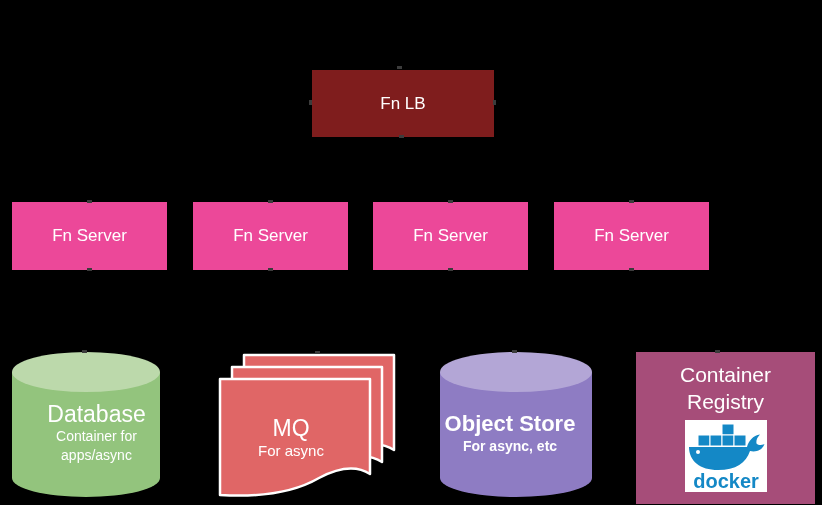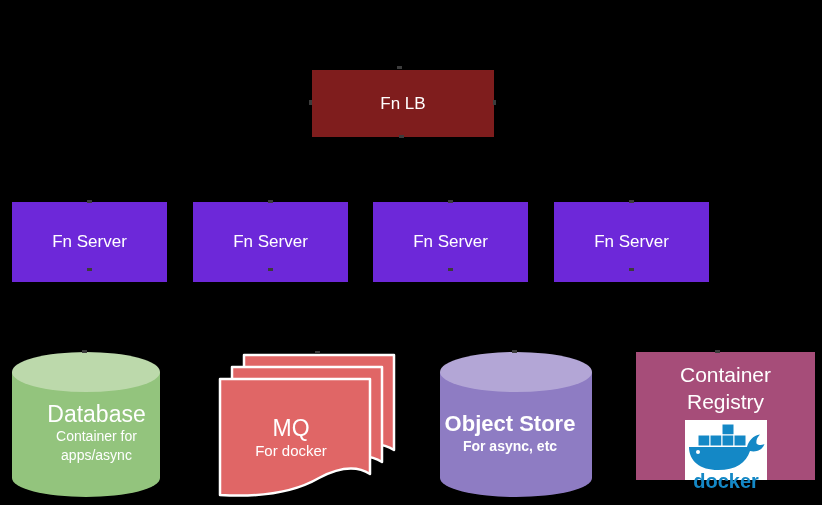--- a/index.html
+++ b/index.html
@@ -2,21 +2,21 @@
 <html><head>
 <meta charset="utf-8">
 <style>
   html,body{margin:0;padding:0;background:#000;}
   .stage{
     position:relative;width:822px;height:505px;background:#000000;overflow:hidden;
     font-family:"Liberation Sans", sans-serif;color:#ffffff;
   }
   .box{position:absolute;display:flex;align-items:center;justify-content:center;text-align:center;}
   .lb{left:312px;top:70px;width:182px;height:67px;background:#7f1d1d;font-size:17px;}
-  .server{top:202px;width:155px;height:80px;background:#6d28d9;font-size:17px;}
+  .server{top:202px;width:155px;height:68px;background:#ec4899;font-size:17px;}
   .server.s1{left:12px;}
   .server.s2{left:193px;}
   .server.s3{left:373px;}
   .server.s4{left:554px;}
 
   .cyl{position:absolute;}
   .cyl svg{position:absolute;left:0;top:0;}
   .cyl-text{
     position:absolute;left:0;top:0;width:100%;height:100%;
     display:flex;flex-direction:column;align-items:center;justify-content:center;
@@ -35,21 +35,21 @@
   .mq .page-front{left:0;top:24px;}
   .mq-text{
     position:absolute;left:0;top:24px;width:146px;height:110px;
     display:flex;flex-direction:column;align-items:center;justify-content:center;
     padding-top:12px;box-sizing:border-box;text-align:center;
   }
   .mq-title{font-size:23px;line-height:26px;}
   .mq-sub{font-size:15px;line-height:20px;}
 
   .registry{
-    left:636px;top:352px;width:179px;height:128px;background:#A64D79;
+    left:636px;top:352px;width:179px;height:152px;background:#A64D79;
     position:absolute;display:flex;flex-direction:column;align-items:center;
     text-align:center;
   }
   .registry-title{font-size:21px;line-height:27px;margin-top:9px;}
   .docker-logo{
     width:82px;height:72px;background:#ffffff;margin-top:5px;position:relative;
   }
   .docker-logo svg{position:absolute;left:0;top:0;}
 
   .stub{position:absolute;background:#3c3c3c;}
@@ -95,21 +95,21 @@
       <path d="M2,2 H152 V97 C138,88 120,91 101,101 C82,112 50,121 2,118 Z" fill="#E06666" stroke="#FFFFFF" stroke-width="2.5" stroke-linejoin="round"></path>
     </svg>
     <svg class="page-mid" width="154" height="124" viewBox="0 0 154 124">
       <path d="M2,2 H152 V97 C138,88 120,91 101,101 C82,112 50,121 2,118 Z" fill="#E06666" stroke="#FFFFFF" stroke-width="2.5" stroke-linejoin="round"></path>
     </svg>
     <svg class="page-front" width="154" height="124" viewBox="0 0 154 124">
       <path d="M2,2 H152 V97 C138,88 120,91 101,101 C82,112 50,121 2,118 Z" fill="#E06666" stroke="#FFFFFF" stroke-width="2.5" stroke-linejoin="round"></path>
     </svg>
     <div class="mq-text">
       <div class="mq-title">MQ</div>
-      <div class="mq-sub">For docker</div>
+      <div class="mq-sub">For async</div>
     </div>
   </div>
 
   <div class="cyl os">
     <svg width="152" height="146" viewBox="0 0 152 146">
       <path d="M0,20 L0,126 A76,19 0 0 0 152,126 L152,20 Z" fill="#8E7CC3"></path>
       <ellipse cx="76" cy="20" rx="76" ry="20" fill="#B3A6D6"></ellipse>
     </svg>
     <div class="cyl-text">
       <div class="shape-title">Object Store</div>

